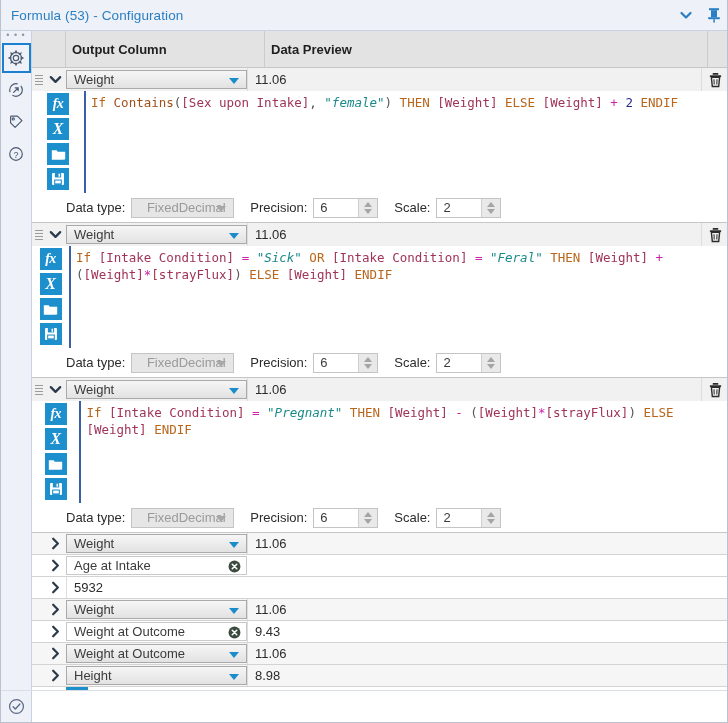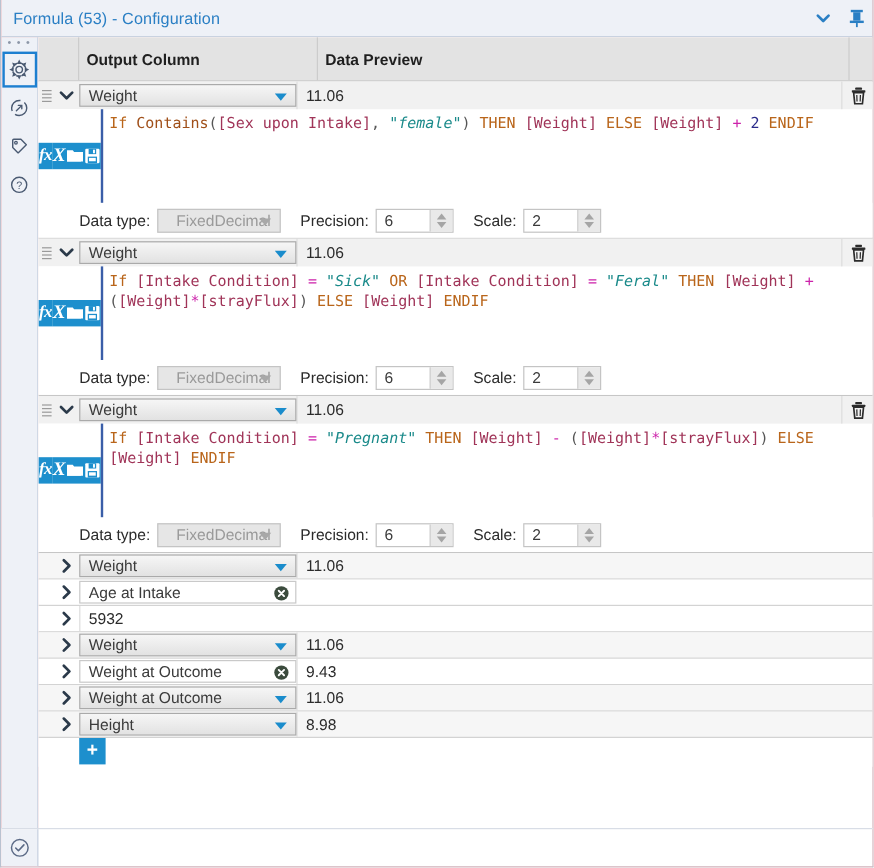--- a/index.html
+++ b/index.html
@@ -8,21 +8,21 @@
     width: 728px; height: 723px;
     background: #ffffff;
     font-family: "Liberation Sans", sans-serif;
     font-size: 13px;
     color: #303030;
     overflow: hidden;
   }
   #app {
     position: relative;
     width: 728px; height: 723px;
-    background: #fca5a5;
+    background: #eab308;
     border: 1px solid #b9c2d0;
     border-top: none;
     overflow: hidden;
   }
 
   
   .titlebar {
     position: absolute; left: 0; top: 0;
     width: 728px; height: 31px;
     background: #eef1f7;
@@ -171,21 +171,21 @@
     width: 28px; height: 23px;
     display: flex; align-items: center; justify-content: center;
     border-left: 1px solid #dddddd;
   }
 
   
   .fbody { position: relative; display: flex; }
   .ftools {
     width: 52px;
     padding-top: 2px;
-    display: flex; flex-direction: row; align-items: center;
+    display: flex; flex-direction: column; align-items: center;
     background: #ffffff;
   }
   .tool {
     width: 22px; height: 22px;
     background: #1d8fcd;
     margin-bottom: 3px;
     display: flex; align-items: center; justify-content: center;
     color: #ffffff;
   }
   .tool.fx {

